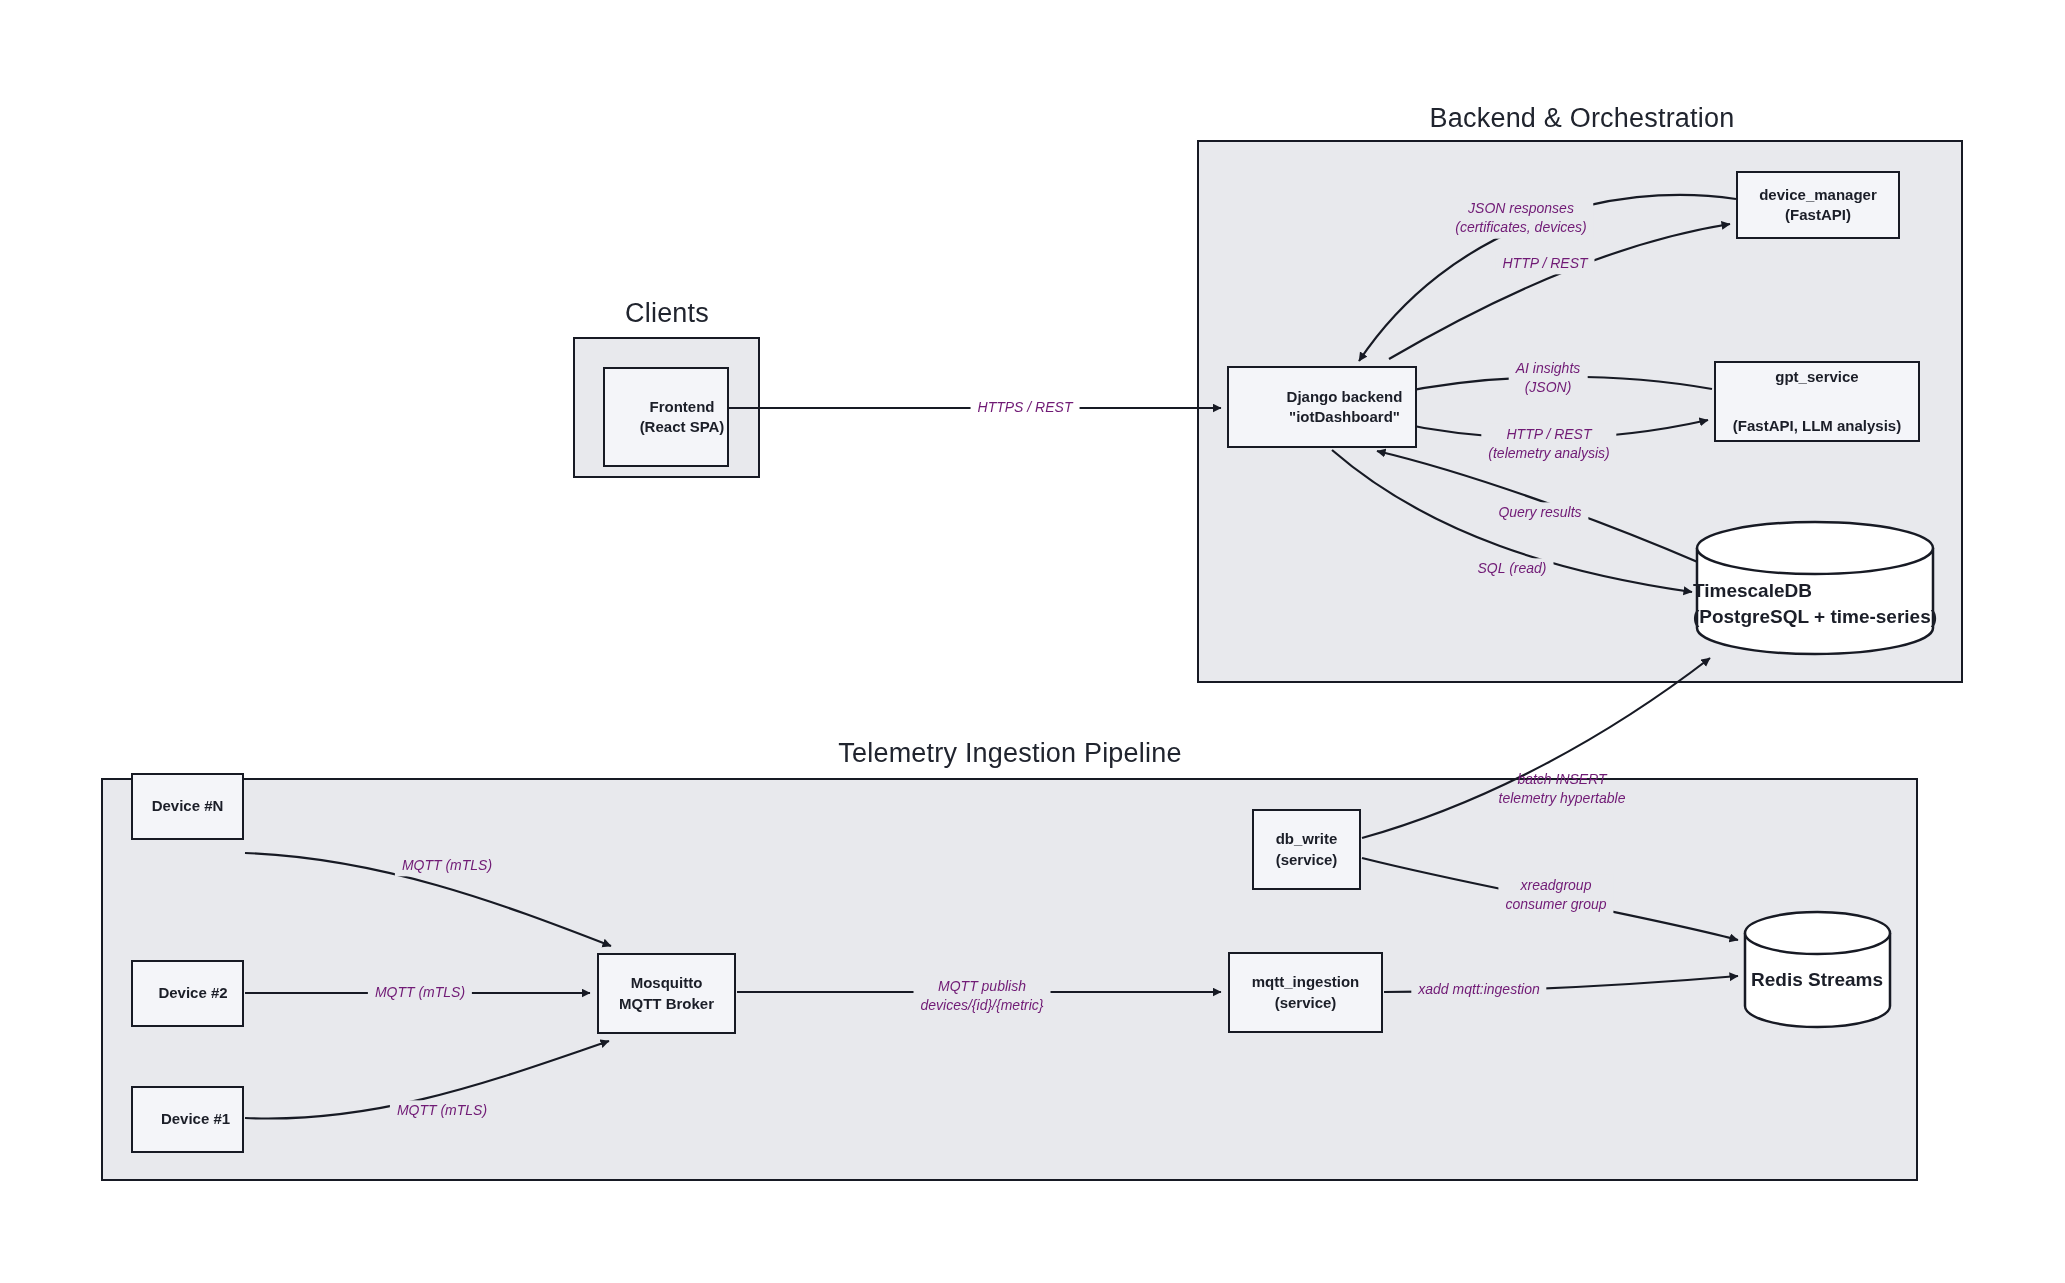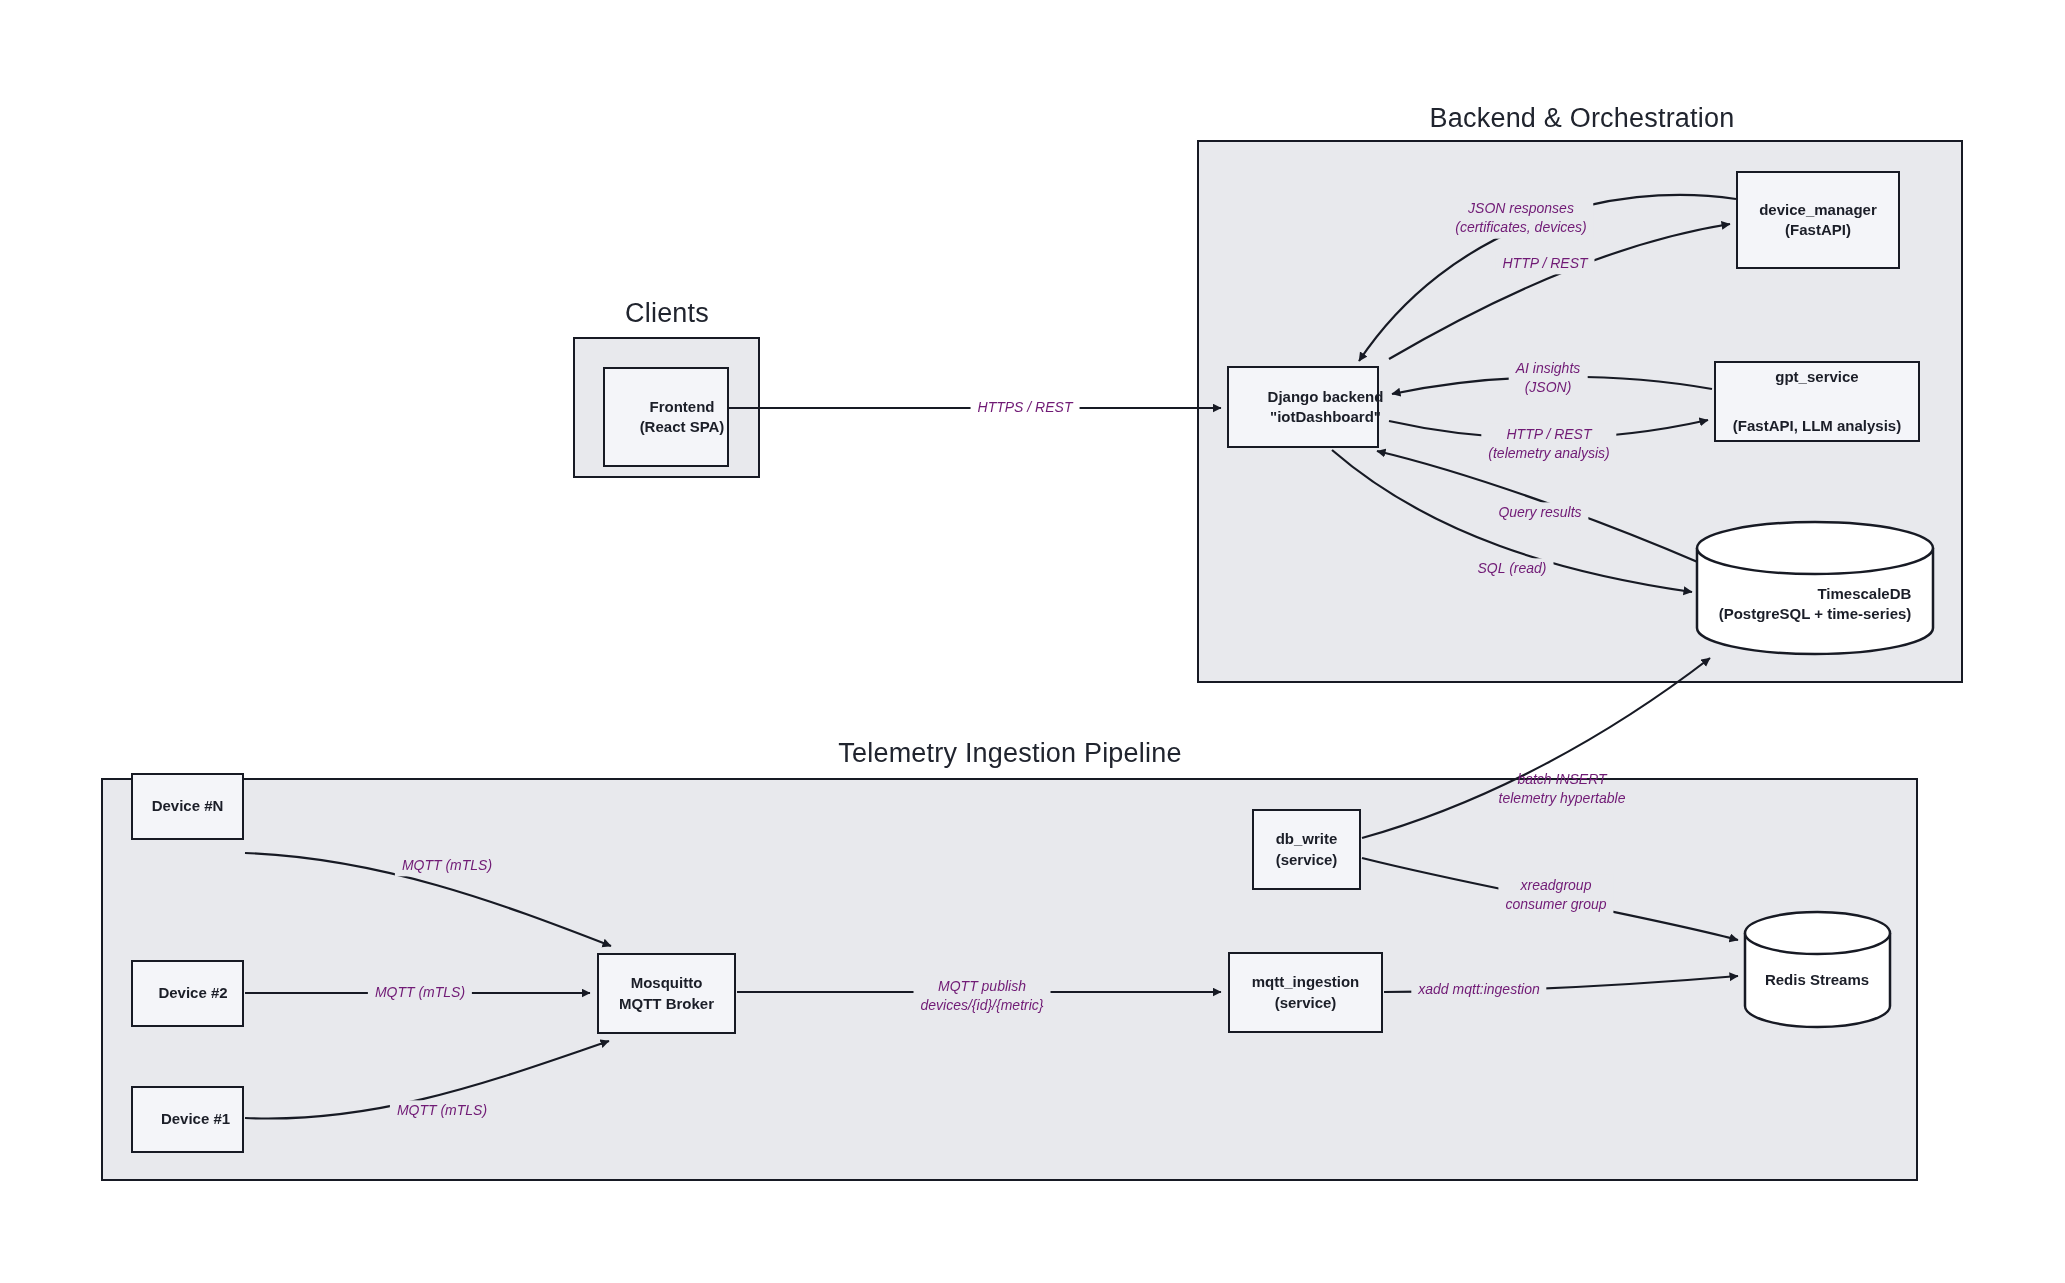--- a/index.html
+++ b/index.html
@@ -15,22 +15,22 @@
     white-space:nowrap;z-index:0;letter-spacing:0.2px;
   }
   svg.wires{position:absolute;left:0;top:0;z-index:1;}
   .node{
     position:absolute;background:#f4f5f9;border:2.5px solid #171a24;box-sizing:border-box;
     display:flex;flex-direction:column;align-items:center;justify-content:center;
     z-index:2;text-align:center;
   }
   .node .l1,.node .l2{font-weight:bold;font-size:15px;line-height:1.35;white-space:nowrap;}
   .cyl-label{
-    position:absolute;transform:translate(-50%,-50%);z-index:2;text-align:right;
-    font-weight:bold;font-size:15px;line-height:1.35;white-space:nowrap;
+    position:absolute;transform:translate(-50%,-50%);z-index:2;text-align:left;
+    font-weight:bold;font-size:19px;line-height:1.35;white-space:nowrap;
   }
   .edge-label{
     position:absolute;transform:translate(-50%,-50%);z-index:3;text-align:center;
     font-style:italic;font-size:14px;line-height:1.38;white-space:nowrap;color:#701a75;
     padding:1px 7px;
   }
   .bg-group{background:#e8e9ed;}
   .bg-page{background:#ffffff;margin-left:47px;}
   .bg-none{background:transparent;}
 </style>
@@ -79,26 +79,26 @@
       <path d="M 1745 933 L 1745 1006 A 72.5 21 0 0 0 1890 1006 L 1890 933"></path>
       <ellipse cx="1817.5" cy="933" rx="72.5" ry="21"></ellipse>
     </g>
   </svg>
 
   <div class="node" style="left:603px;top:367px;width:126px;height:100px;padding-left:32px;">
     <span class="l1">Frontend</span>
     <span class="l2">(React SPA)</span>
   </div>
 
-  <div class="node" style="left:1227px;top:366px;width:152px;height:82px;padding-left:45px;">
+  <div class="node" style="left:1227px;top:366px;width:190px;height:82px;padding-left:45px;">
     <span class="l1">Django backend</span>
     <span class="l2">"iotDashboard"</span>
   </div>
 
-  <div class="node" style="left:1736px;top:171px;width:164px;height:98px;">
+  <div class="node" style="left:1736px;top:171px;width:164px;height:68px;">
     <span class="l1">device_manager</span>
     <span class="l2">(FastAPI)</span>
   </div>
 
   <div class="node" style="left:1714px;top:361px;width:206px;height:81px;gap:28px;">
     <span class="l1">gpt_service</span>
     <span class="l2">(FastAPI, LLM analysis)</span>
   </div>
 
   <div class="node" style="left:131px;top:773px;width:113px;height:67px;">

